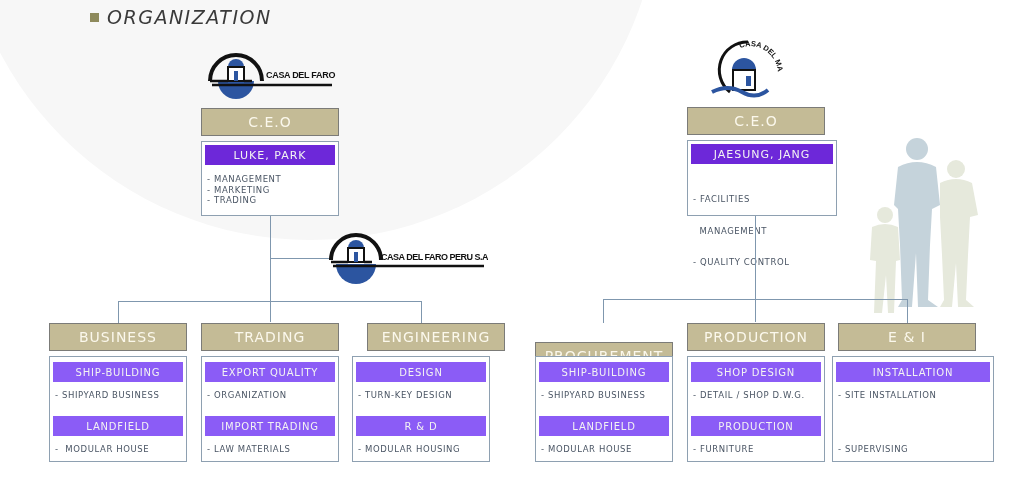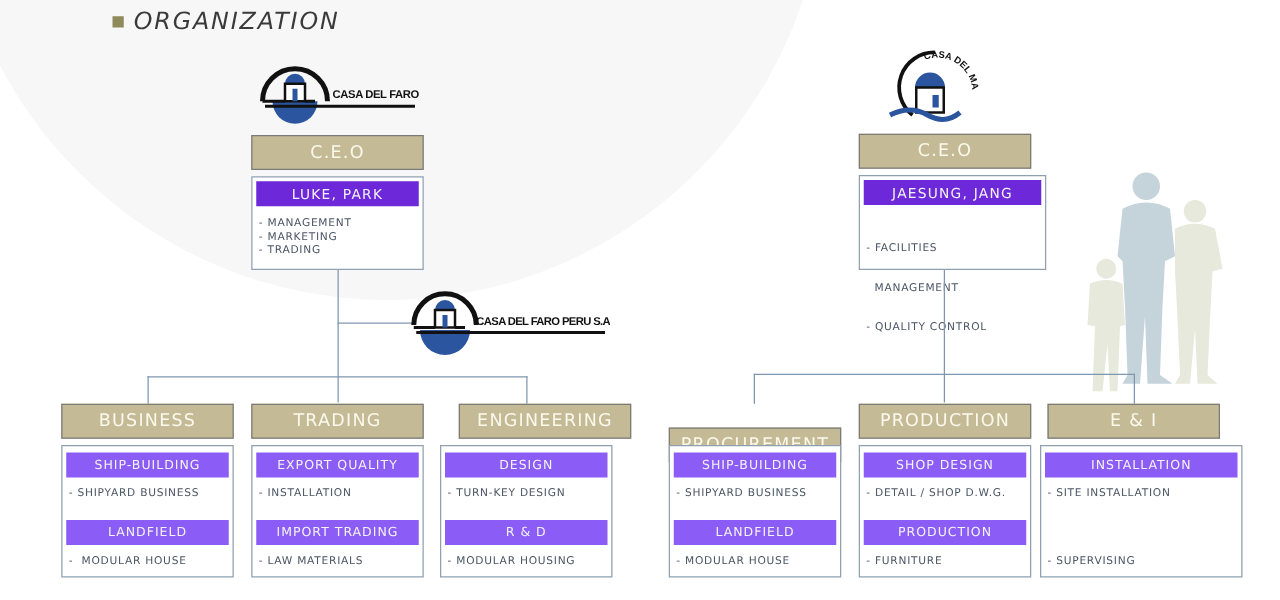--- a/index.html
+++ b/index.html
@@ -95,21 +95,21 @@
       <div class="sub-bar" style="top: 5px;">SHIP-BUILDING</div>
       <div class="sub-item" style="top: 33px; white-space: pre;">- SHIPYARD BUSINESS</div>
       <div class="sub-bar" style="top: 59px;">LANDFIELD</div>
       <div class="sub-item" style="top: 87px; white-space: pre;">-  MODULAR HOUSE</div>
     </div>
     <div class="head-box" style="left: 201px; top: 323px; width: 138px; font-size: 14px;">
       <span>TRADING</span>
     </div>
     <div class="card" style="left: 201px; top: 356px; width: 138px; height: 106px;">
       <div class="sub-bar" style="top: 5px;">EXPORT QUALITY</div>
-      <div class="sub-item" style="top: 33px; white-space: pre;">- INSTALLATION</div>
+      <div class="sub-item" style="top: 33px; white-space: pre;">- ORGANIZATION</div>
       <div class="sub-bar" style="top: 59px;">IMPORT TRADING</div>
       <div class="sub-item" style="top: 87px; white-space: pre;">- LAW MATERIALS</div>
     </div>
     <div class="head-box" style="left: 367px; top: 323px; width: 138px; font-size: 14px;">
       <span>ENGINEERING</span>
     </div>
     <div class="card" style="left: 352px; top: 356px; width: 138px; height: 106px;">
       <div class="sub-bar" style="top: 5px;">DESIGN</div>
       <div class="sub-item" style="top: 33px; white-space: pre;">- TURN-KEY DESIGN</div>
       <div class="sub-bar" style="top: 59px;">R &amp; D</div>

